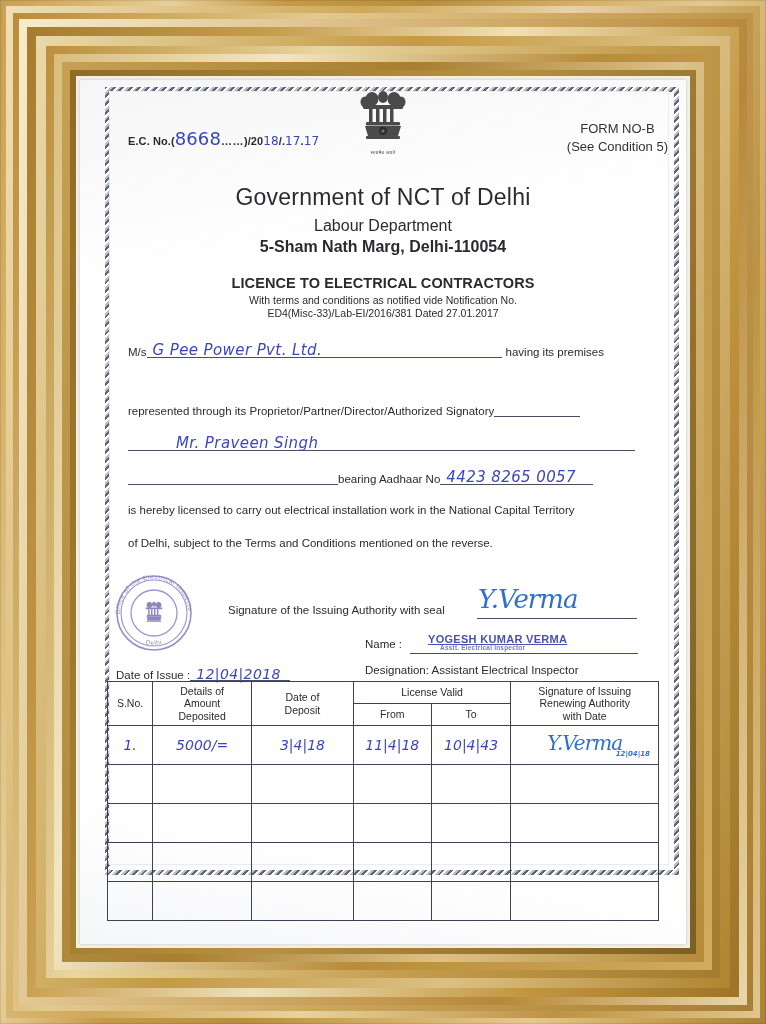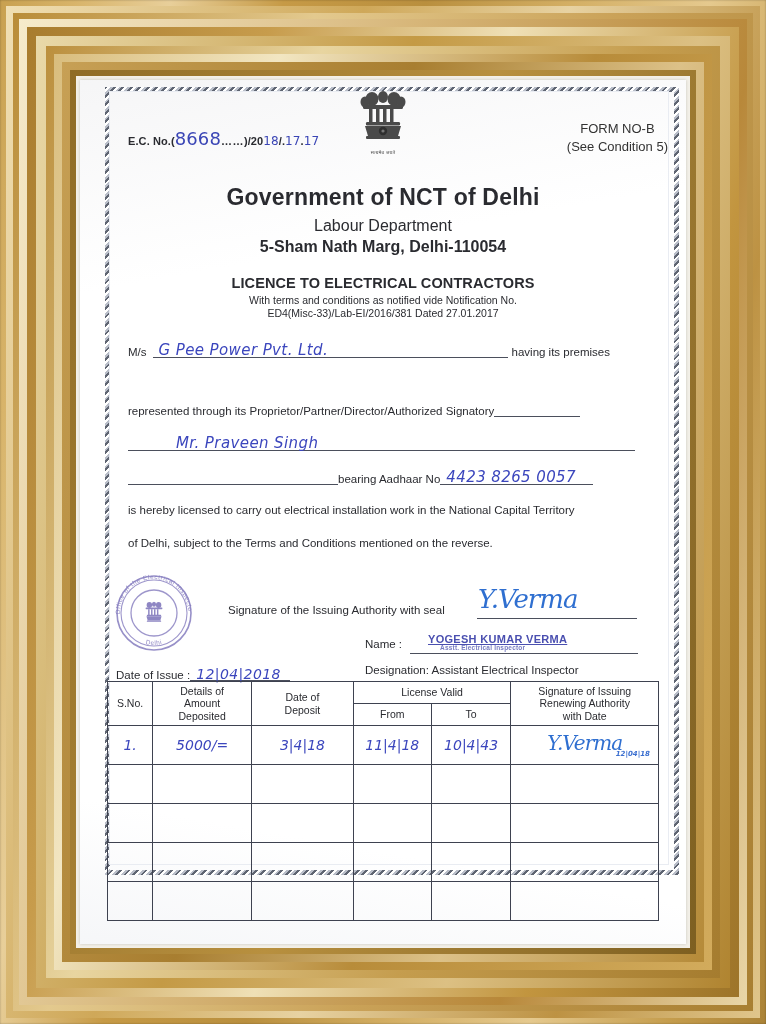--- a/index.html
+++ b/index.html
@@ -62,21 +62,21 @@
   .ec-row{position:absolute;left:48px;top:48px;font-size:11px;font-weight:bold;letter-spacing:.1px;}
   .dots{letter-spacing:.5px;font-weight:bold;}
   .hw{font-family:"DejaVu Sans", sans-serif;color:#3a45b5;font-weight:normal;}
 
   .emblem{position:absolute;left:271px;top:8px;width:64px;height:72px;text-align:center;}
   .emblem svg{display:block;margin:0 auto;}
   .emblem-motto{font-size:4.5px;letter-spacing:.3px;color:#3a3a3a;margin-top:1px;}
 
   .formno{position:absolute;right:18px;top:40px;text-align:center;font-size:13px;line-height:1.35;color:#333;}
 
-  .title{position:absolute;left:0;right:0;top:104px;text-align:center;font-size:23px;font-weight:bold;letter-spacing:.2px;}
+  .title{position:absolute;left:0;right:0;top:104px;text-align:center;font-size:23px;font-weight:normal;letter-spacing:.2px;}
   .subtitle1{position:absolute;left:0;right:0;top:137px;text-align:center;font-size:16px;}
   .subtitle2{position:absolute;left:0;right:0;top:158px;text-align:center;font-size:16px;font-weight:bold;}
 
   .heading{position:absolute;left:0;right:0;top:195px;text-align:center;font-size:14.5px;font-weight:bold;letter-spacing:.1px;}
   .heading-sub1{position:absolute;left:0;right:0;top:214px;text-align:center;font-size:10.5px;}
   .heading-sub2{position:absolute;left:0;right:0;top:227px;text-align:center;font-size:10.5px;}
 
   .body-line{position:absolute;font-size:11.5px;white-space:nowrap;}
   .ul{display:inline-block;border-bottom:1px solid #4b4f5c;vertical-align:bottom;}
   .ul-hw{display:inline-block;border-bottom:1px solid #4b4f5c;vertical-align:bottom;text-align:left;}
@@ -174,21 +174,21 @@
 
       <div class="title">Government of NCT of Delhi</div>
       <div class="subtitle1">Labour Department</div>
       <div class="subtitle2">5-Sham Nath Marg, Delhi-110054</div>
 
       <div class="heading">LICENCE TO ELECTRICAL CONTRACTORS</div>
       <div class="heading-sub1">With terms and conditions as notified vide Notification No.</div>
       <div class="heading-sub2">ED4(Misc-33)/Lab-EI/2016/381 Dated 27.01.2017</div>
 
       <div class="body-line" style="left:48px;top:259px;">
-        <span>M/s</span><span class="ul-hw" style="width:355px;margin-left:6px;"><span class="hwtext">G Pee Power Pvt. Ltd.</span></span><span style="padding-left:4px;">having its premises</span>
+        <span>M/s</span><span class="ul-hw" style="width:355px;"><span class="hwtext">G Pee Power Pvt. Ltd.</span></span><span style="padding-left:4px;">having its premises</span>
       </div>
 
 
       <div class="body-line" style="left:48px;top:352px;">
         <span class="ul-hw" style="width:507px;"><span class="hwtext" style="padding-left:48px;">Mr. Praveen Singh</span></span>
       </div>
 
       <div class="body-line" style="left:48px;top:324px;">
         <span>represented through its Proprietor/Partner/Director/Authorized Signatory</span><span class="ul" style="width:86px;">&nbsp;</span>
       </div>

